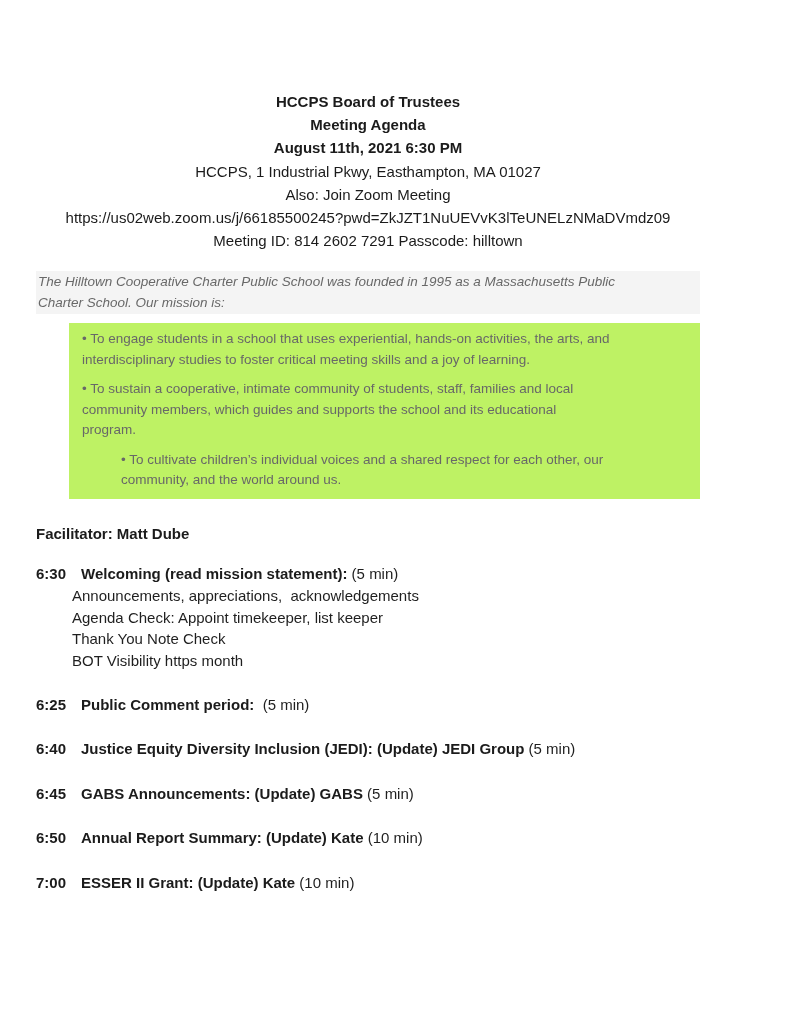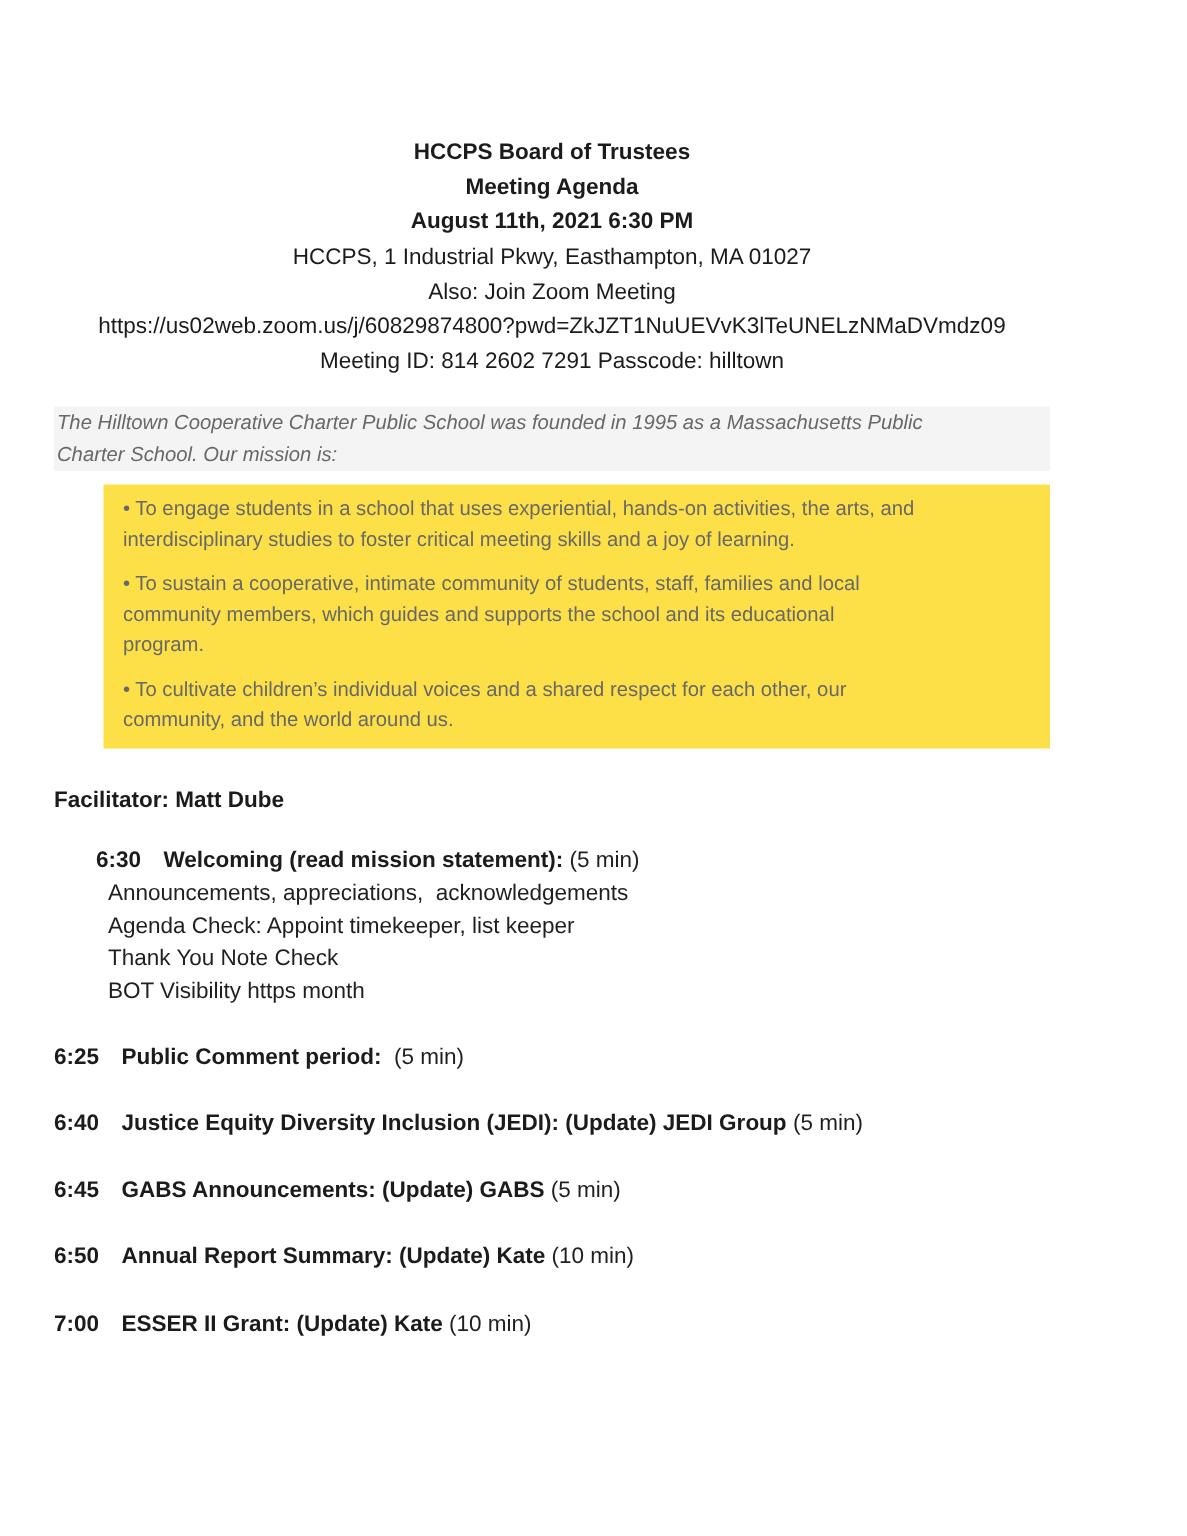--- a/index.html
+++ b/index.html
@@ -32,44 +32,44 @@
     background: #f4f4f4;
     color: #686868;
     font-size: 13.5px;
     line-height: 20.5px;
     padding: 1px 0 1px 2px;
     font-style: italic;
   }
   .mission-bullets {
     margin-top: 9px;
     margin-left: 33px;
-    background: #fde047;
+    background: #bef264;
     color: #686868;
     font-size: 13.5px;
     line-height: 20.5px;
     padding: 6px 8px 8px 13px;
   }
   .bullet-para { margin: 0 0 9px 0; }
-  .bullet-para:last-child { margin-bottom: 0; }
+  .bullet-para:last-child { margin-bottom: 0; margin-left: 39px; }
   
   .facilitator {
     margin-top: 24px;
     font-weight: bold;
     font-size: 15px;
     line-height: 22px;
     color: #1b1b1b;
   }
   
   .agenda-item {
     display: flex;
     margin-top: 22.5px;
     font-size: 15px;
     line-height: 22px;
   }
-  .agenda-item.first { margin-top: 18px; margin-left: 28px; }
+  .agenda-item.first { margin-top: 18px; }
   .agenda-time {
     flex: 0 0 45px;
     width: 45px;
     font-weight: bold;
     color: #1b1b1b;
   }
   .agenda-line { white-space: pre-wrap; }
   .agenda-title { font-weight: bold; color: #1b1b1b; }
   .agenda-suffix { font-weight: normal; color: #1f1f1f; }
   .agenda-subs {
@@ -85,21 +85,21 @@
 
 <div class="page">
   <div class="content">
 
     <div class="doc-header">
       <div class="hl bold">HCCPS Board of Trustees</div>
       <div class="hl bold">Meeting Agenda</div>
       <div class="hl bold">August 11th, 2021 6:30 PM</div>
       <div class="hl">HCCPS, 1 Industrial Pkwy, Easthampton, MA 01027</div>
       <div class="hl">Also: Join Zoom Meeting</div>
-      <div class="hl">https://us02web.zoom.us/j/60829874800?pwd=ZkJZT1NuUEVvK3lTeUNELzNMaDVmdz09</div>
+      <div class="hl">https://us02web.zoom.us/j/66185500245?pwd=ZkJZT1NuUEVvK3lTeUNELzNMaDVmdz09</div>
       <div class="hl">Meeting ID: 814 2602 7291 Passcode: hilltown</div>
     </div>
 
     <div class="mission-intro">
       <div>The Hilltown Cooperative Charter Public School was founded in 1995 as a Massachusetts Public</div>
       <div>Charter School. Our mission is:</div>
     </div>
 
     <div class="mission-bullets">
       <div class="bullet-para">

